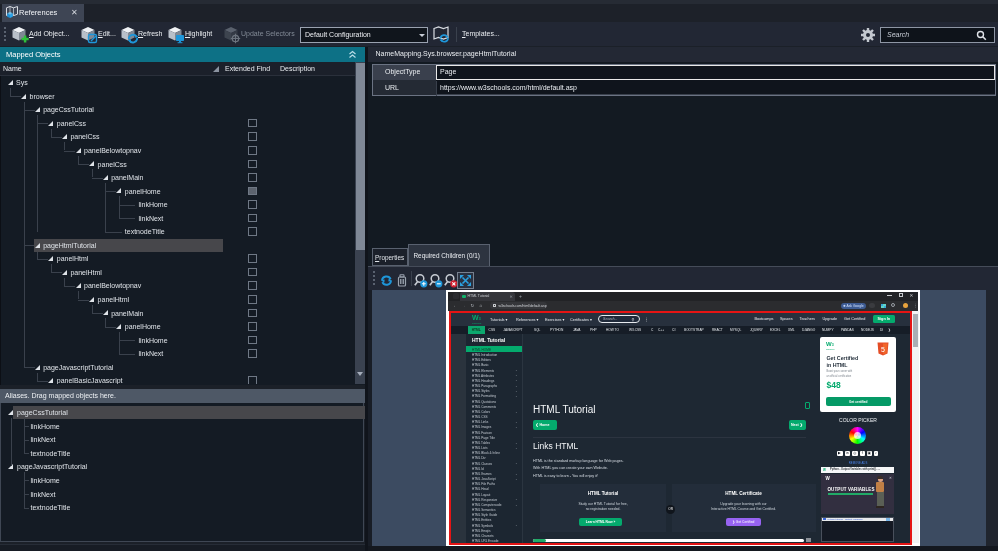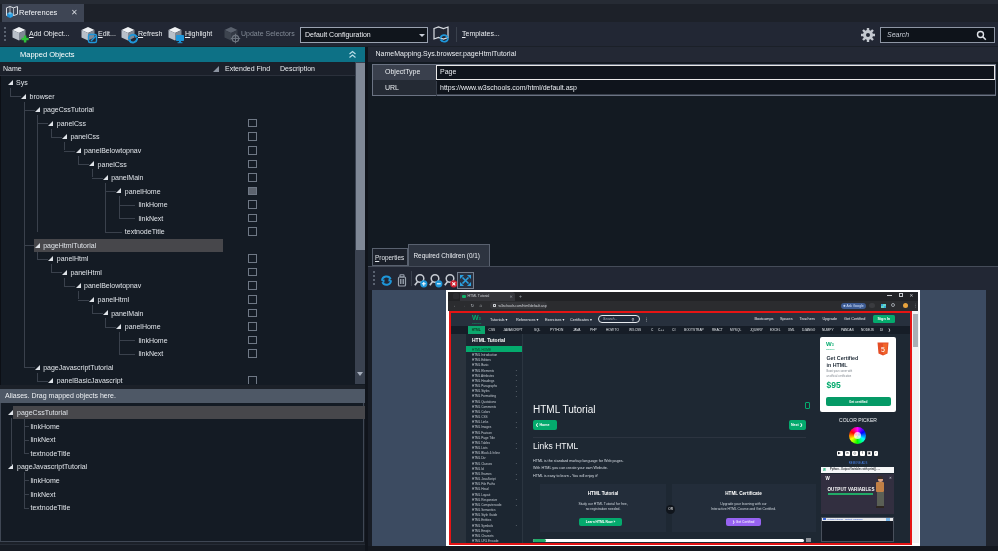--- a/index.html
+++ b/index.html
@@ -94,21 +94,21 @@
       </g>
 <circle cx="8" cy="8" r="2" fill="#222734"></circle>
     </svg>
 <div class="a" style="left:880px;top:27px;width:115px;height:16px;background:#0e131a;border:1px solid #8e96a4;"></div>
 <div class="a" style="left:887px;top:31px;font-size:7px;font-style:italic;color:#c8cdd6;">Search</div>
 <svg class="a" style="left:976px;top:30px" width="11" height="11" viewBox="0 0 11 11">
 <circle cx="4.5" cy="4.5" r="3" fill="none" stroke="#dfe2e8" stroke-width="1.4"></circle>
 <path d="M6.8 6.8 L9.8 9.8" stroke="#dfe2e8" stroke-width="1.6"></path>
     </svg>
 <div class="a" style="left:0;top:47px;width:365px;height:15px;background:#0d7186;"></div>
-<div class="a" style="left:20px;top:50px;font-size:7.5px;color:#fff;">Mapped Objects</div>
+<div class="a" style="left:6px;top:50px;font-size:7.5px;color:#fff;">Mapped Objects</div>
 <svg class="a" style="left:348px;top:50px" width="9" height="9" viewBox="0 0 9 9">
 <path d="M1.5 4 L4.5 1.5 L7.5 4 M1.5 7.5 L4.5 5 L7.5 7.5" fill="none" stroke="#b8dde8" stroke-width="1.2"></path>
     </svg>
 <div class="a" style="left:0;top:62px;width:365px;height:13.5px;background:#1b202a;border-bottom:1px solid #2a303b;"></div>
 <div class="a" style="left:3px;top:65px;font-size:7px;color:#e8ebef;">Name</div>
 <div class="a" style="left:213px;top:66px;width:0;height:0;border-right:6px solid #8b93a0;border-top:6px solid transparent;"></div>
 <div class="a" style="left:225px;top:65px;font-size:7px;color:#e8ebef;">Extended Find</div>
 <div class="a" style="left:280px;top:65px;font-size:7px;color:#e8ebef;">Description</div>
 <div class="a" style="left:0;top:75.5px;width:365px;height:309px;background:#141b24;border-left:1px solid #0c0f15;"></div>
 <div class="a" id="tree" style="left:0;top:75.5px;width:355px;height:308.5px;overflow:hidden;">
@@ -472,21 +472,21 @@
 <div class="a" style="left:375.5px;top:35px;font-size:1.8px;color:#04aa6d;">w3schools</div>
 <svg class="a" style="left:426.5px;top:29.5px" width="12" height="14" viewBox="0 0 12 14">
 <path d="M0.5 0.5 h11 l-1 11 -4.5 2 -4.5 -2 Z" fill="#e44d26"></path>
 <path d="M6 1.5 v11 l3.7 -1.6 .8 -9.4 Z" fill="#f16529"></path>
 <text x="6" y="9.5" font-size="7" fill="#fff" text-anchor="middle" font-family="Liberation Sans">5</text>
         </svg>
 <div class="a" style="left:376px;top:42px;font-size:5.3px;font-weight:bold;color:#1f2b37;">Get Certified</div>
 <div class="a" style="left:376px;top:49.8px;font-size:5.3px;font-weight:bold;color:#1f2b37;">in HTML</div>
 <div class="a" style="left:376px;top:57.5px;font-size:2.6px;color:#7d858d;">Boost your career with</div>
 <div class="a" style="left:376px;top:62px;font-size:2.6px;color:#7d858d;">an official certification</div>
-<div class="a" style="left:376px;top:67.5px;font-size:8.5px;font-weight:bold;color:#04aa6d;">$95</div>
+<div class="a" style="left:376px;top:67.5px;font-size:8.5px;font-weight:bold;color:#04aa6d;">$48</div>
 <div class="a" style="left:375.5px;top:84.5px;width:64.5px;height:8.5px;background:#059a66;border-radius:2px;"></div>
 <div class="a" style="left:375.5px;top:87px;width:64.5px;text-align:center;font-size:3.2px;color:#fff;font-weight:bold;">Get certified</div>
 <div class="a" style="left:369.5px;top:104.5px;width:76px;text-align:center;font-size:5px;color:#eef1f4;">COLOR PICKER</div>
 <div class="a" style="left:398.5px;top:114px;width:17px;height:17px;border-radius:50%;background:conic-gradient(#f0f 0,#00f 60deg,#0ff 120deg,#0f0 180deg,#ff0 240deg,#f00 300deg,#f0f 360deg);"></div>
 <div class="a" style="left:403.5px;top:119px;width:7px;height:7px;border-radius:50%;background:rgba(255,255,255,0.75);"></div>
 <div class="a" style="left:386px;top:138.5px;width:6px;height:5px;background:#fff;border-radius:1px;color:#10161f;font-size:3.6px;text-align:center;line-height:5px;">▶</div>
 <div class="a" style="left:394.5px;top:138.5px;width:4.5px;height:5px;background:#fff;border-radius:1px;color:#10161f;font-size:3.6px;text-align:center;line-height:5px;">in</div>
 <div class="a" style="left:401.5px;top:138.5px;width:5.5px;height:5px;background:#fff;border-radius:1px;color:#10161f;font-size:3.6px;text-align:center;line-height:5px;">◎</div>
 <div class="a" style="left:409.5px;top:138.5px;width:4.5px;height:5px;background:#fff;border-radius:1px;color:#10161f;font-size:3.6px;text-align:center;line-height:5px;">f</div>
 <div class="a" style="left:416.5px;top:138.5px;width:4.5px;height:5px;background:#fff;border-radius:1px;color:#10161f;font-size:3.6px;text-align:center;line-height:5px;">▣</div>

